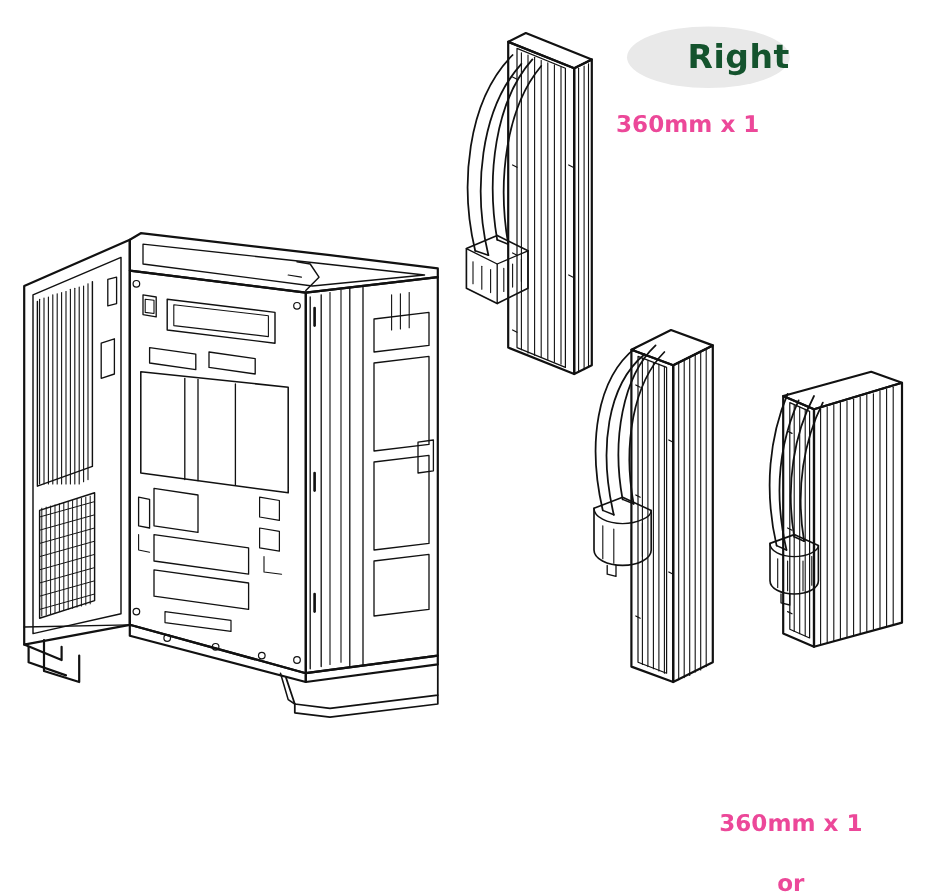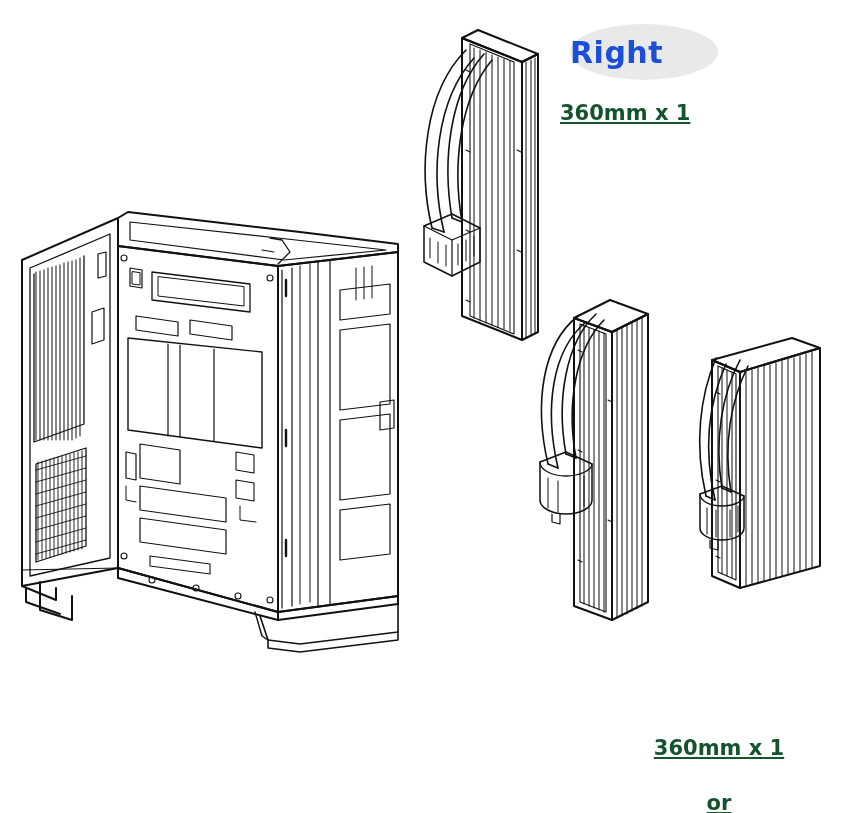--- a/index.html
+++ b/index.html
@@ -19,50 +19,49 @@
     position: absolute;
     left: 0;
     top: 0;
     width: 853px;
     height: 813px;
   }
   .label-pill {
     position: absolute;
     display: flex;
     align-items: center;
-    justify-content: flex-start;
+    justify-content: flex-end;
     background: #e9e9e9;
     border-radius: 50%;
-    color: #1d4ed8;
+    color: #14532d;
     font-weight: bold;
     letter-spacing: 0.5px;
   }
   #label-right {
     left: 570px;
     top: 24px;
     width: 148px;
     height: 56px;
     font-size: 30px;
   }
   #label-front {
     left: 645px;
     top: 631px;
     width: 148px;
     height: 56px;
     font-size: 30px;
   }
   .spec-block {
     position: absolute;
-    color: #14532d;
+    color: #ec4899;
     font-weight: bold;
     text-align: center;
     line-height: 1.32;
     font-size: 21px;
     white-space: pre-line;
-    text-decoration: underline;
   }
   #spec-right {
     left: 560px;
     top: 100px;
     width: 170px;
     text-align: left;
   }
   #spec-front {
     left: 634px;
     top: 707px;

